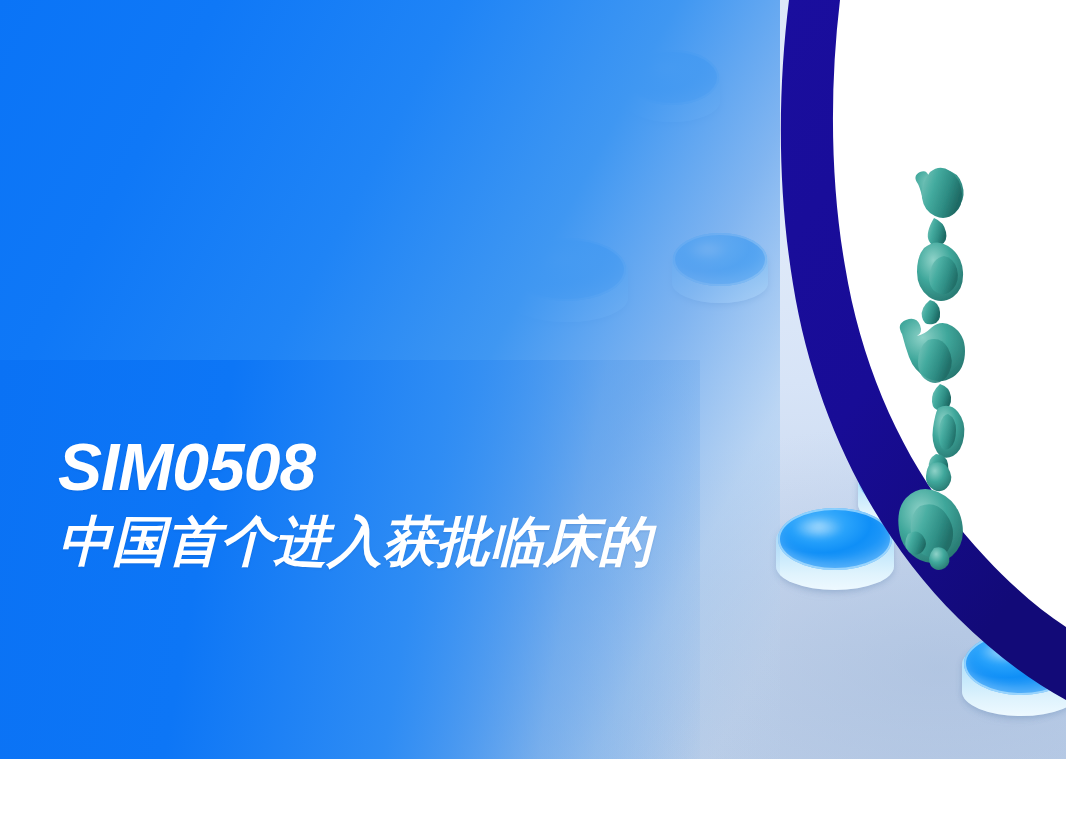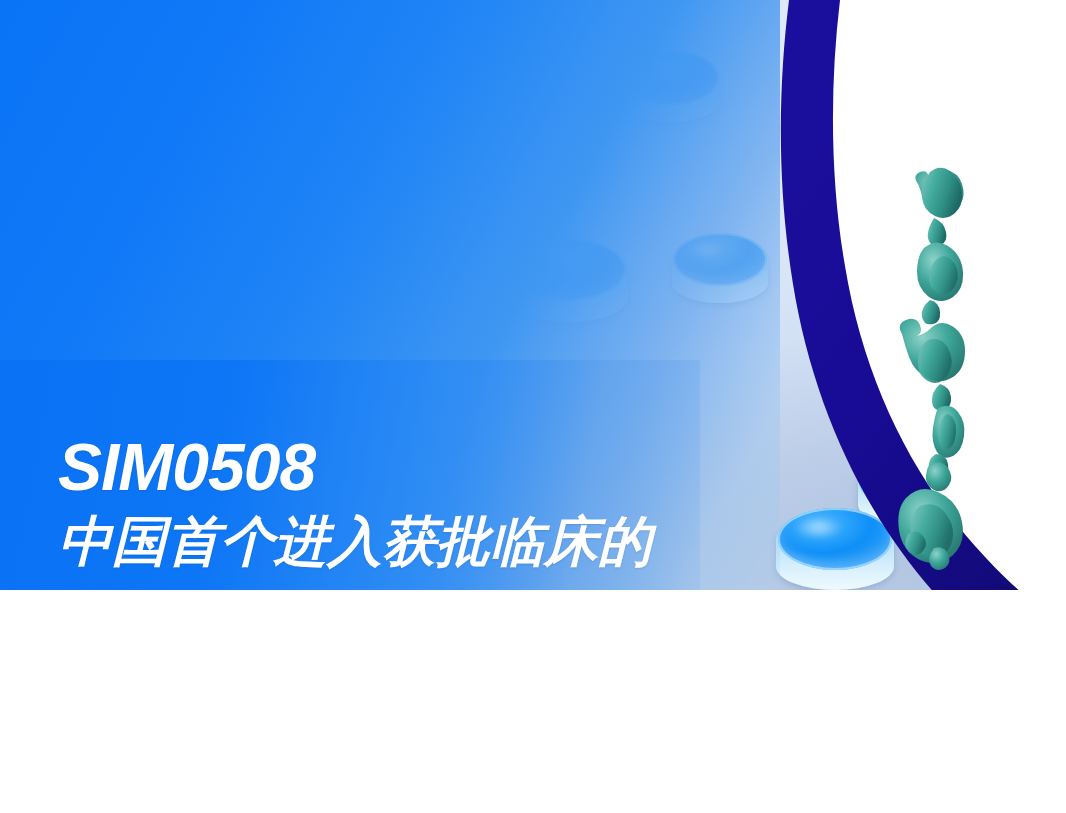--- a/index.html
+++ b/index.html
@@ -1,20 +1,20 @@
 <!DOCTYPE html>
 <html><head>
 <meta charset="utf-8">
 <style>
   html,body{margin:0;padding:0;background:#fff;}
   body{font-family:"Liberation Sans","DejaVu Sans",sans-serif;}
 
   #poster{
     position:relative;
-    width:1066px;height:590px;
+    width:1066px;height:759px;
     overflow:hidden;
     background:#4c1d95;
   }
 
   
   .surface{
     position:absolute;inset:0;
     background:
       radial-gradient(120% 85% at 72% 18%, #e4edfa 0%, #d7e4f7 38%, #c9d8ef 68%, #bdcfe9 100%);
   }

